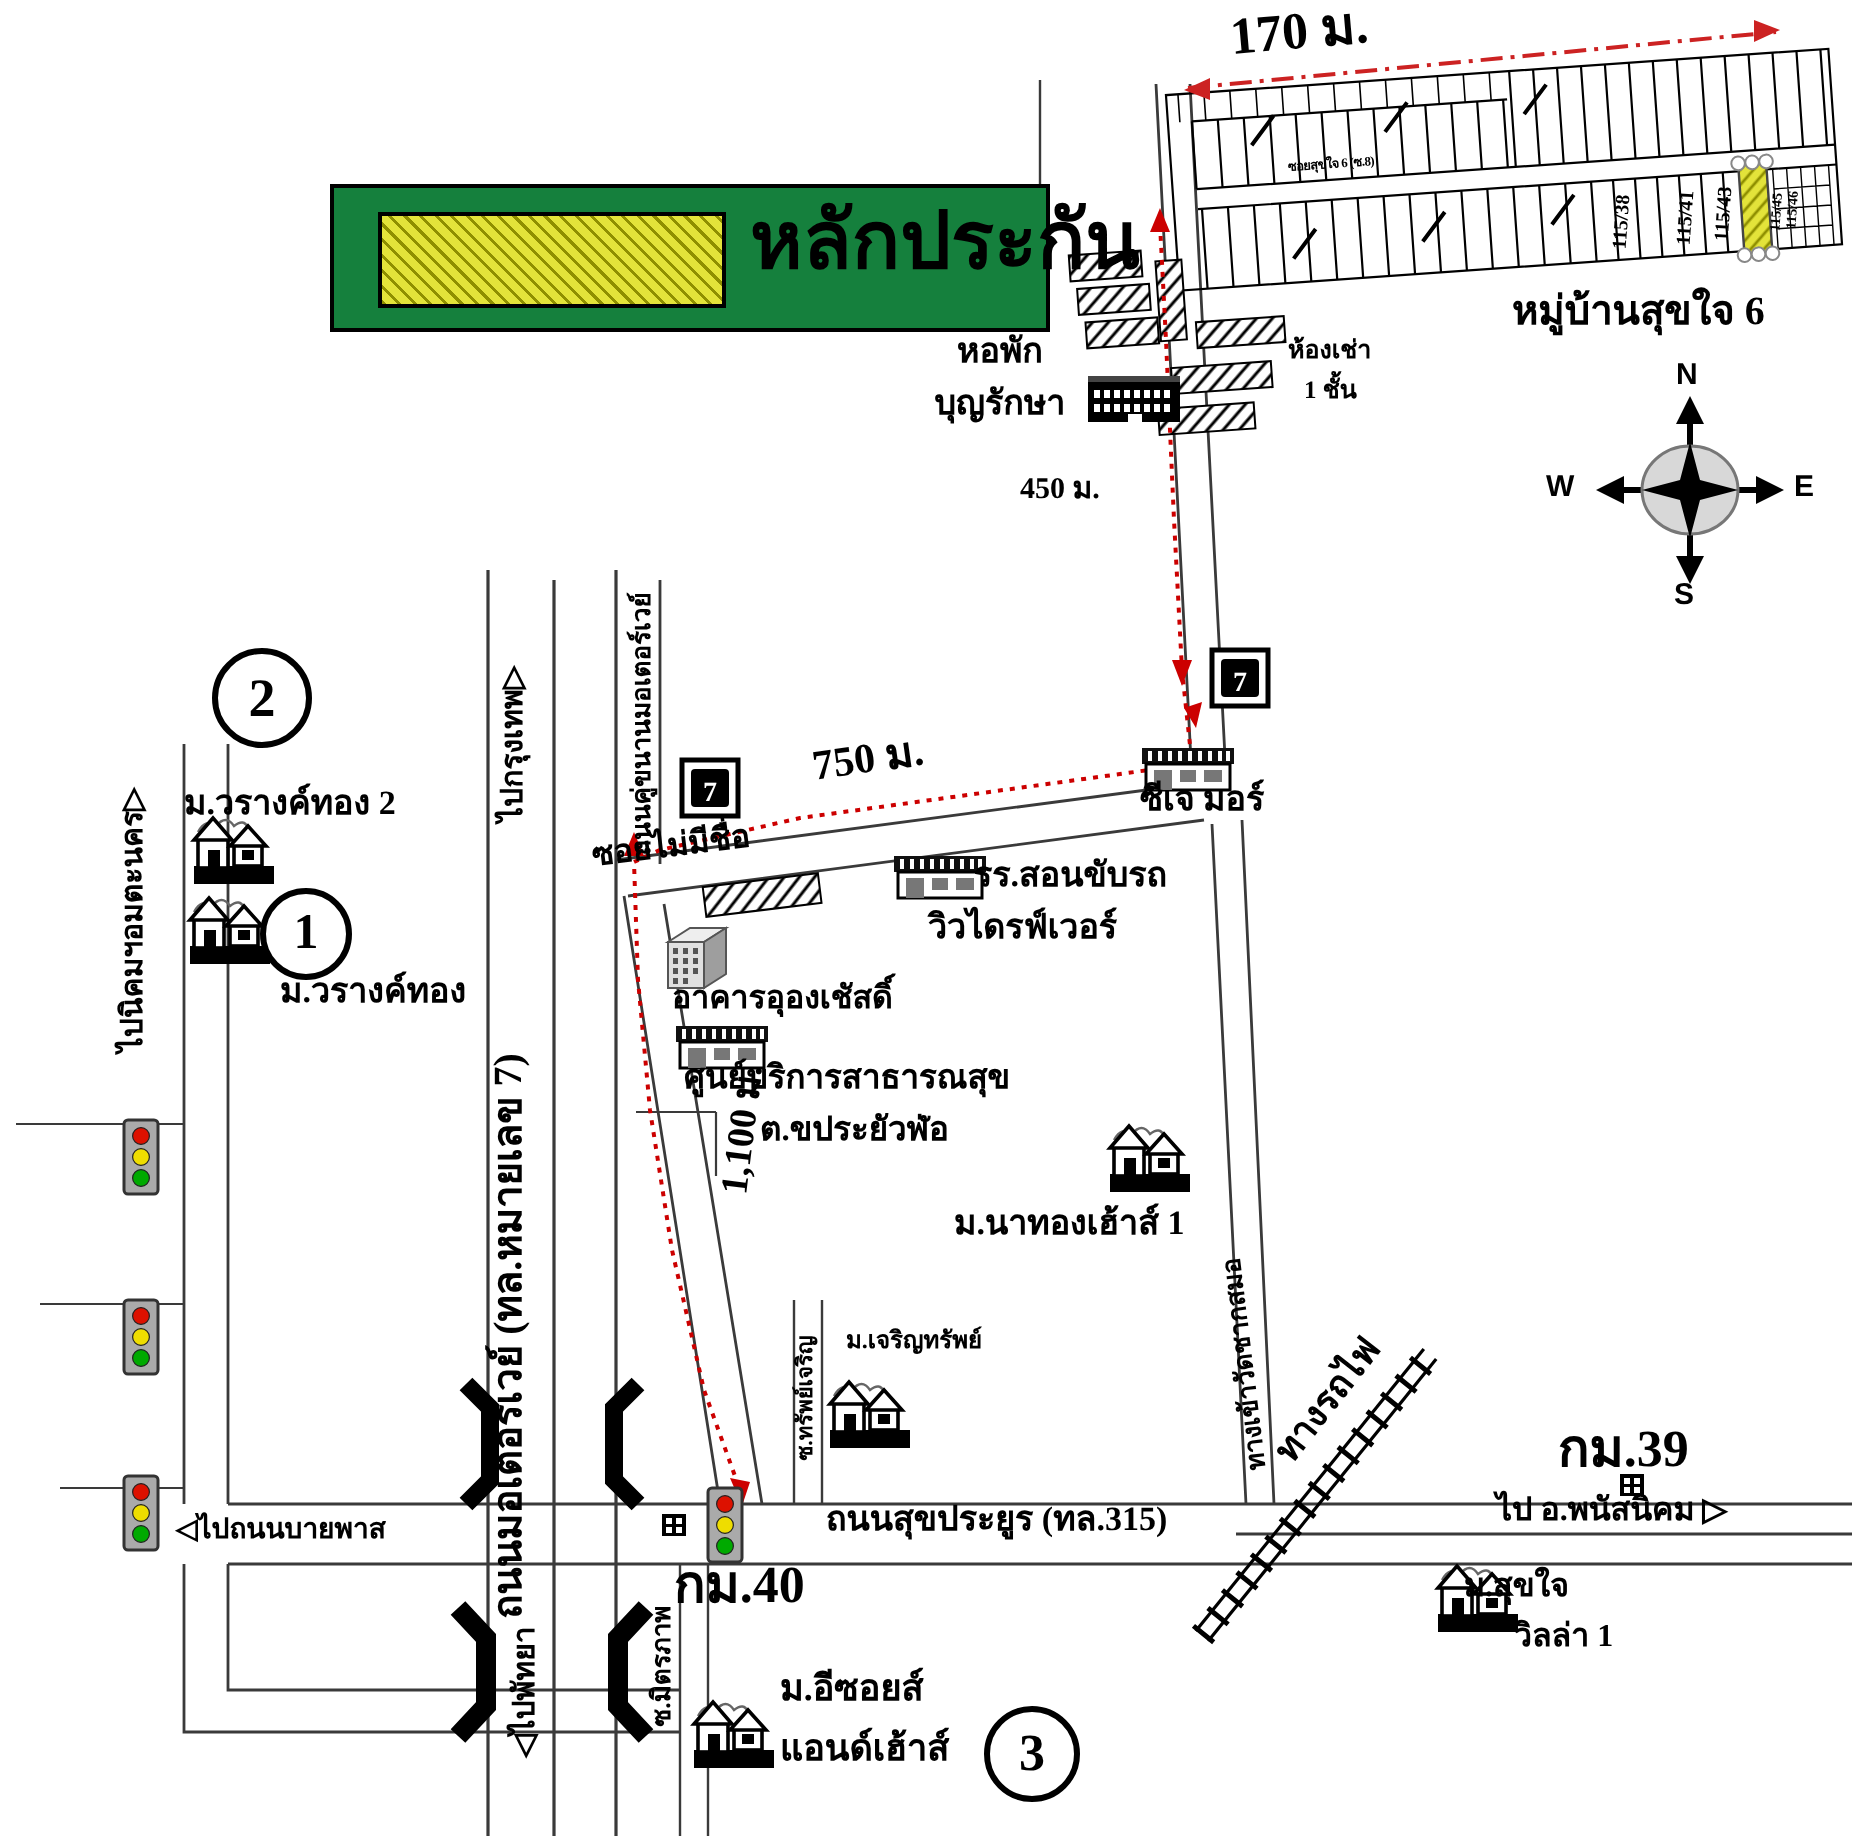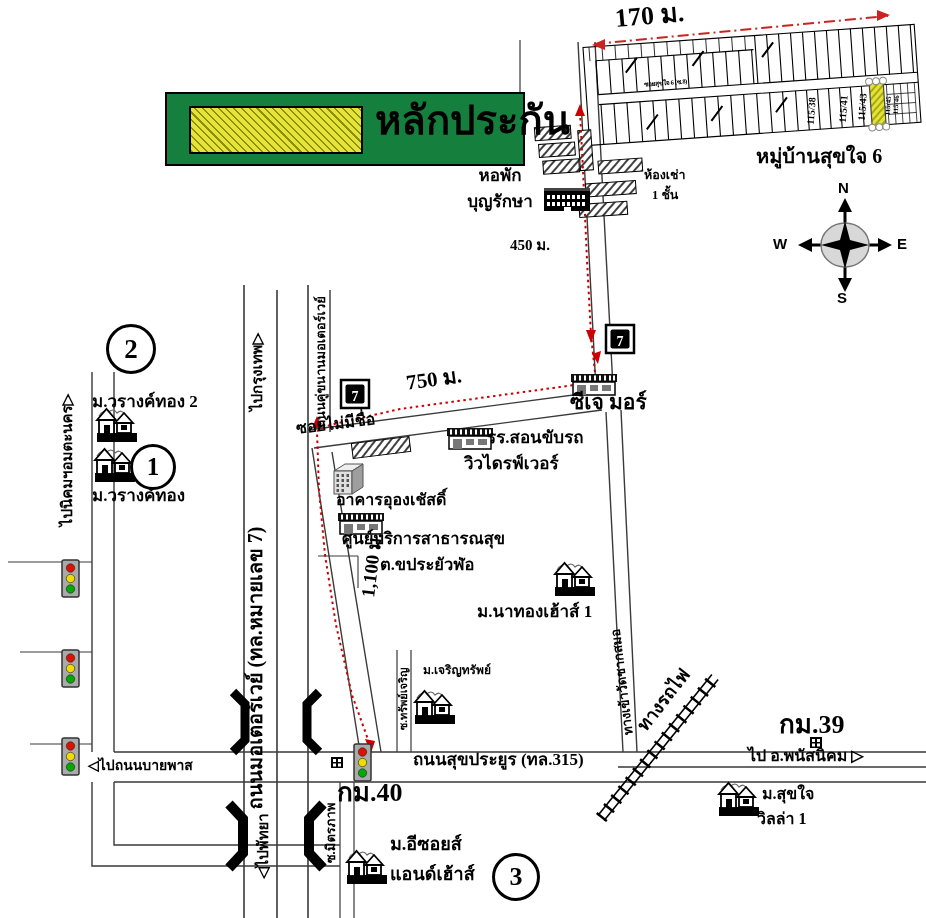--- a/index.html
+++ b/index.html
@@ -291,29 +291,29 @@
   <div class="lbl" style="left:644px;top:169px;font-size:12.5px;">ห้องเช่า</div>
   <div class="lbl" style="left:652px;top:189px;font-size:12.5px;">1 ชั้น</div>
 
   <div class="lbl" style="left:838px;top:180px;font-size:15px;font-family:'Liberation Sans',sans-serif;">N</div>
   <div class="lbl" style="left:837px;top:290px;font-size:15px;font-family:'Liberation Sans',sans-serif;">S</div>
   <div class="lbl" style="left:773px;top:236px;font-size:15px;font-family:'Liberation Sans',sans-serif;">W</div>
   <div class="lbl" style="left:897px;top:236px;font-size:15px;font-family:'Liberation Sans',sans-serif;">E</div>
 
   <div class="lbl" style="left:296px;top:416px;font-size:16px;transform:rotate(-7deg);">ซอยไม่มีชื่อ</div>
   <div class="lbl" style="left:406px;top:368px;font-size:21px;transform:rotate(-8deg);">750 ม.</div>
-  <div class="lbl" style="left:570px;top:391px;font-size:21px;">ซีเจ มอร์</div>
+  <div class="lbl" style="left:570px;top:391px;font-size:17px;">ซีเจ มอร์</div>
   <div class="lbl" style="left:487px;top:429px;font-size:17px;">รร.สอนขับรถ</div>
   <div class="lbl" style="left:464px;top:455px;font-size:17px;">วิวไดรฟ์เวอร์</div>
   <div class="lbl" style="left:336px;top:492px;font-size:16px;">อาคารอุองเชัสดิ์</div>
   <div class="lbl" style="left:342px;top:530px;font-size:16.5px;">ศูนย์บริการสาธารณสุข</div>
   <div class="lbl" style="left:380px;top:556px;font-size:16.5px;">ต.ขประยัวฬ่อ</div>
 
   <div class="lbl" style="left:92px;top:393px;font-size:17px;">ม.วรางค์ทอง 2</div>
-  <div class="lbl" style="left:92px;top:487px;font-size:17px;">ม.วรางค์ทอง</div>
+  <div class="lbl" style="left:92px;top:487px;font-size:17px;padding-left:48px;">ม.วรางค์ทอง</div>
   <div class="circled" style="left:106px;top:324px;width:44px;height:44px;font-size:27px;">2</div>
   <div class="circled" style="left:130px;top:444px;width:40px;height:40px;font-size:25px;">1</div>
 
   <div class="lbl rot" style="left:68px;top:460px;font-size:15px;--r:-90deg;">ไปนิคมฯอมตะนคร▷</div>
   <div class="lbl rot" style="left:258px;top:372px;font-size:15px;--r:-90deg;">ไปกรุงเทพ▷</div>
   <div class="lbl rot" style="left:255px;top:668px;font-size:20px;--r:-90deg;">ถนนมอเตอร์เวย์ (ทล.หมายเลข 7)</div>
   <div class="lbl rot" style="left:321px;top:362px;font-size:13px;--r:-90deg;">ถนนคู่ขนานมอเตอร์เวย์</div>
   <div class="lbl rot" style="left:372px;top:565px;font-size:19px;--r:-83deg;">1,100 ม.</div>
   <div class="lbl rot" style="left:264px;top:846px;font-size:15px;--r:-90deg;">◁ไปพัทยา</div>
 
@@ -323,21 +323,21 @@
   <div class="lbl rot" style="left:404px;top:699px;font-size:11px;--r:-90deg;">ซ.ทรัพย์เจริญ</div>
 
   <div class="lbl" style="left:413px;top:751px;font-size:17px;">ถนนสุขประยูร (ทล.315)</div>
   <div class="lbl" style="left:337px;top:779px;font-size:26px;">กม.40</div>
   <div class="lbl" style="left:779px;top:711px;font-size:26px;">กม.39</div>
   <div class="lbl" style="left:748px;top:748px;font-size:16px;">ไป อ.พนัสนิคม ▷</div>
   <div class="lbl rot" style="left:664px;top:700px;font-size:18px;--r:-52deg;">ทางรถไฟ</div>
   <div class="lbl" style="left:88px;top:759px;font-size:14px;">◁ไปถนนบายพาส</div>
   <div class="lbl rot" style="left:331px;top:833px;font-size:13px;--r:-90deg;">ซ.มิตรภาพ</div>
 
-  <div class="lbl" style="left:762px;top:786px;font-size:16px;">ม.สุขใจ</div>
+  <div class="lbl" style="left:732px;top:786px;font-size:16px;">ม.สุขใจ</div>
   <div class="lbl" style="left:757px;top:811px;font-size:16px;">วิลล่า 1</div>
 
   <div class="lbl" style="left:390px;top:835px;font-size:18px;">ม.อีซอยส์</div>
   <div class="lbl" style="left:390px;top:865px;font-size:18px;">แอนด์เฮ้าส์</div>
   <div class="circled" style="left:492px;top:853px;width:42px;height:42px;font-size:26px;">3</div>
 
   <div class="lbl rot" style="left:812px;top:111px;font-size:10px;--r:-86deg;">115/38</div>
   <div class="lbl rot" style="left:844px;top:109px;font-size:10px;--r:-86deg;">115/41</div>
   <div class="lbl rot" style="left:863px;top:107px;font-size:10px;--r:-86deg;">115/43</div>
   <div class="lbl rot" style="left:889px;top:106px;font-size:7px;--r:-86deg;">115/45</div>

